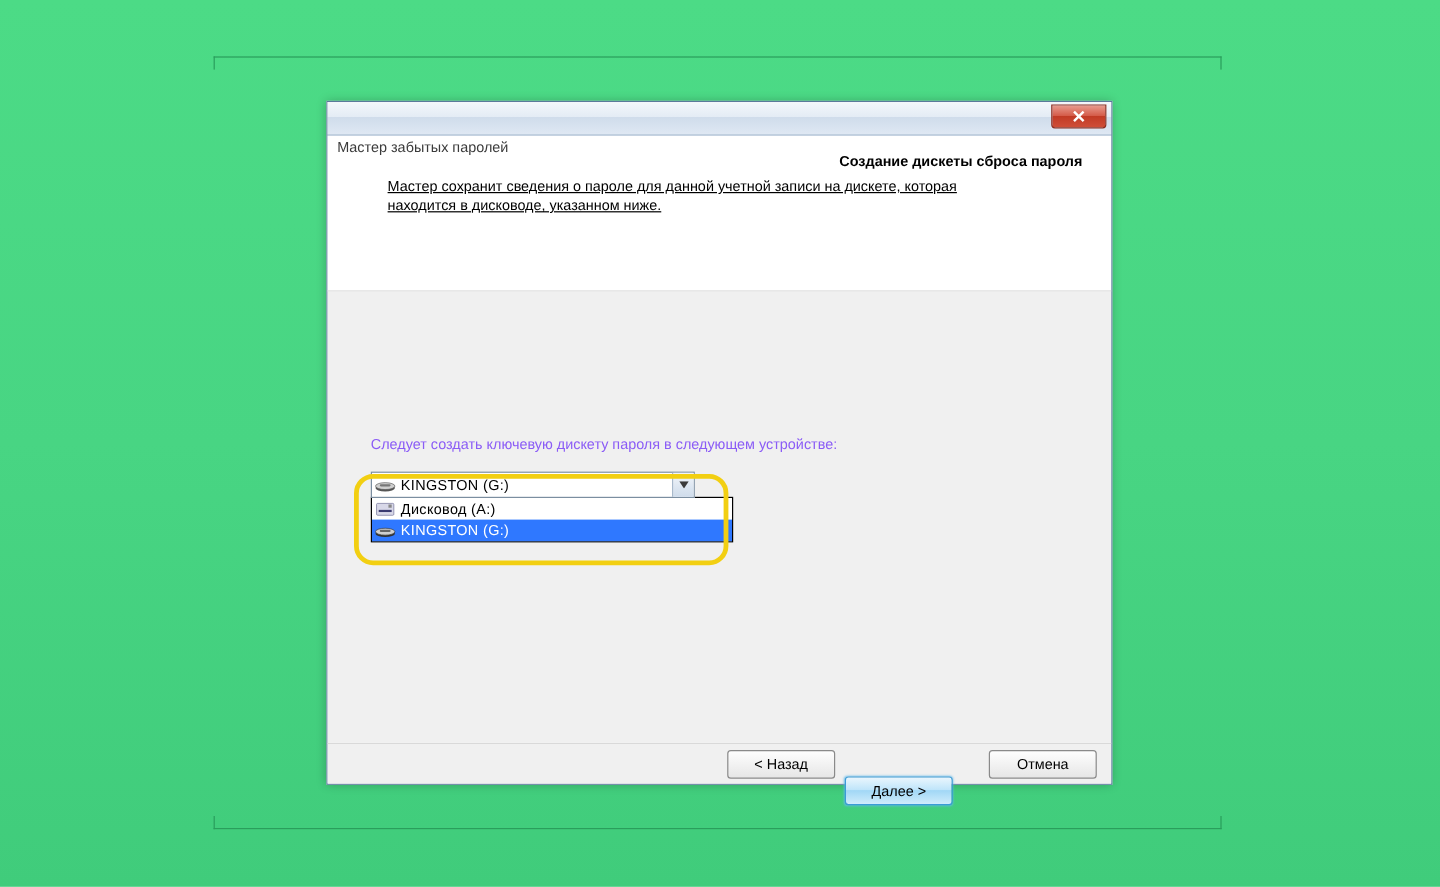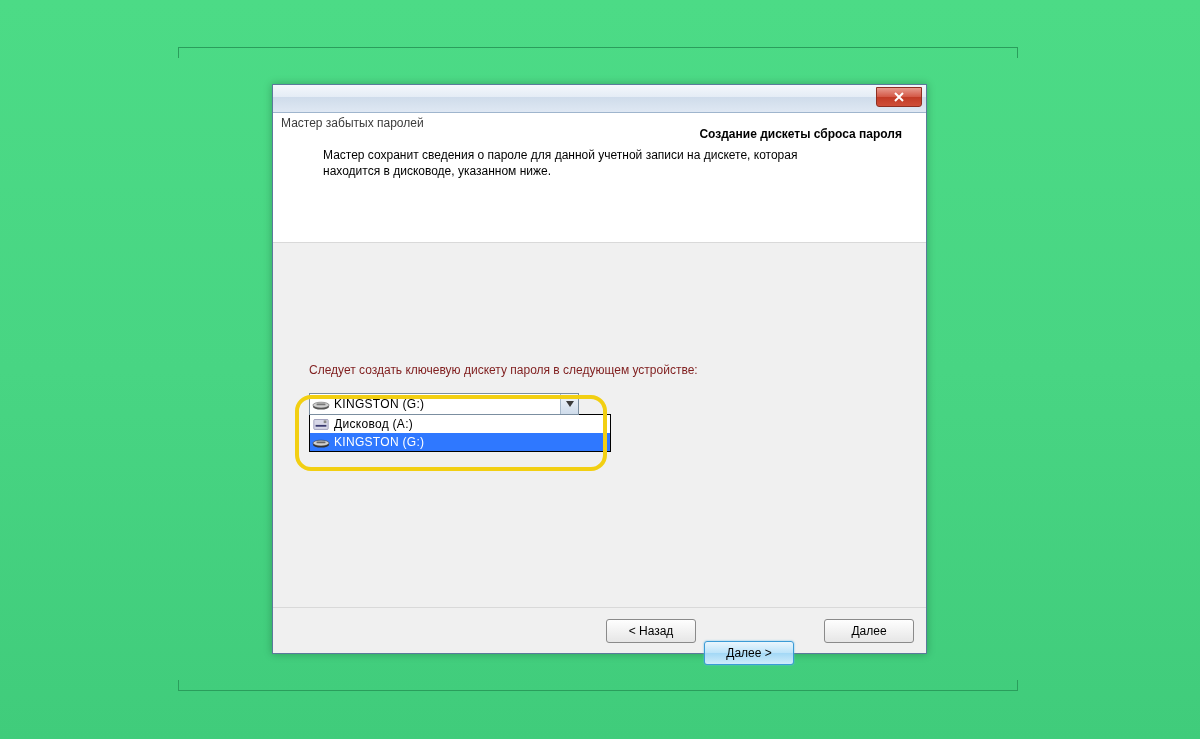--- a/index.html
+++ b/index.html
@@ -90,31 +90,32 @@
     color: #000;
     margin-bottom: 6px;
     text-align: right;
   }
   .header-desc {
     font-size: 12px;
     color: #000;
     padding-left: 26px;
     line-height: 1.35;
     max-width: 540px;
+    text-decoration: underline;
   }
 
   .body-pane {
     flex: 1;
     background: #f0f0f0;
     padding: 120px 36px 20px 36px;
     position: relative;
   }
   .prompt {
     font-size: 12px;
-    color: #7f1d1d;
+    color: #8b5cf6;
     margin-bottom: 16px;
   }
 
   .highlight {
     position: absolute;
     left: 22px;
     top: 152px;
     width: 312px;
     height: 76px;
     border: 4px solid #f2cf12;
@@ -160,21 +161,21 @@
     padding: 0 2px;
   }
   .dropdown .opt.selected {
     background: #2f78ff;
     color: #fff;
   }
   .dropdown .opt .drive-icon { width: 18px; height: 14px; margin-right: 4px; flex:none; }
   .dropdown .opt span { letter-spacing: 0.3px; }
 
   .footer {
-    height: 46px;
+    height: 34px;
     background: #f0f0f0;
     border-top: 1px solid #d9d9d9;
     display: flex;
     justify-content: flex-end;
     align-items: center;
     padding: 0 12px;
     gap: 8px;
   }
   .btn {
     min-width: 90px;
@@ -256,16 +257,16 @@
       </div>
     </div>
 
     <div class="highlight"></div>
   </div>
 
   <div class="footer">
     <div class="btn">&lt; Назад</div>
     <div class="btn primary">Далее &gt;</div>
     <div class="btn-gap"></div>
-    <div class="btn">Далее</div>
+    <div class="btn">Отмена</div>
   </div>
 
 </div>
 
 </body></html>

